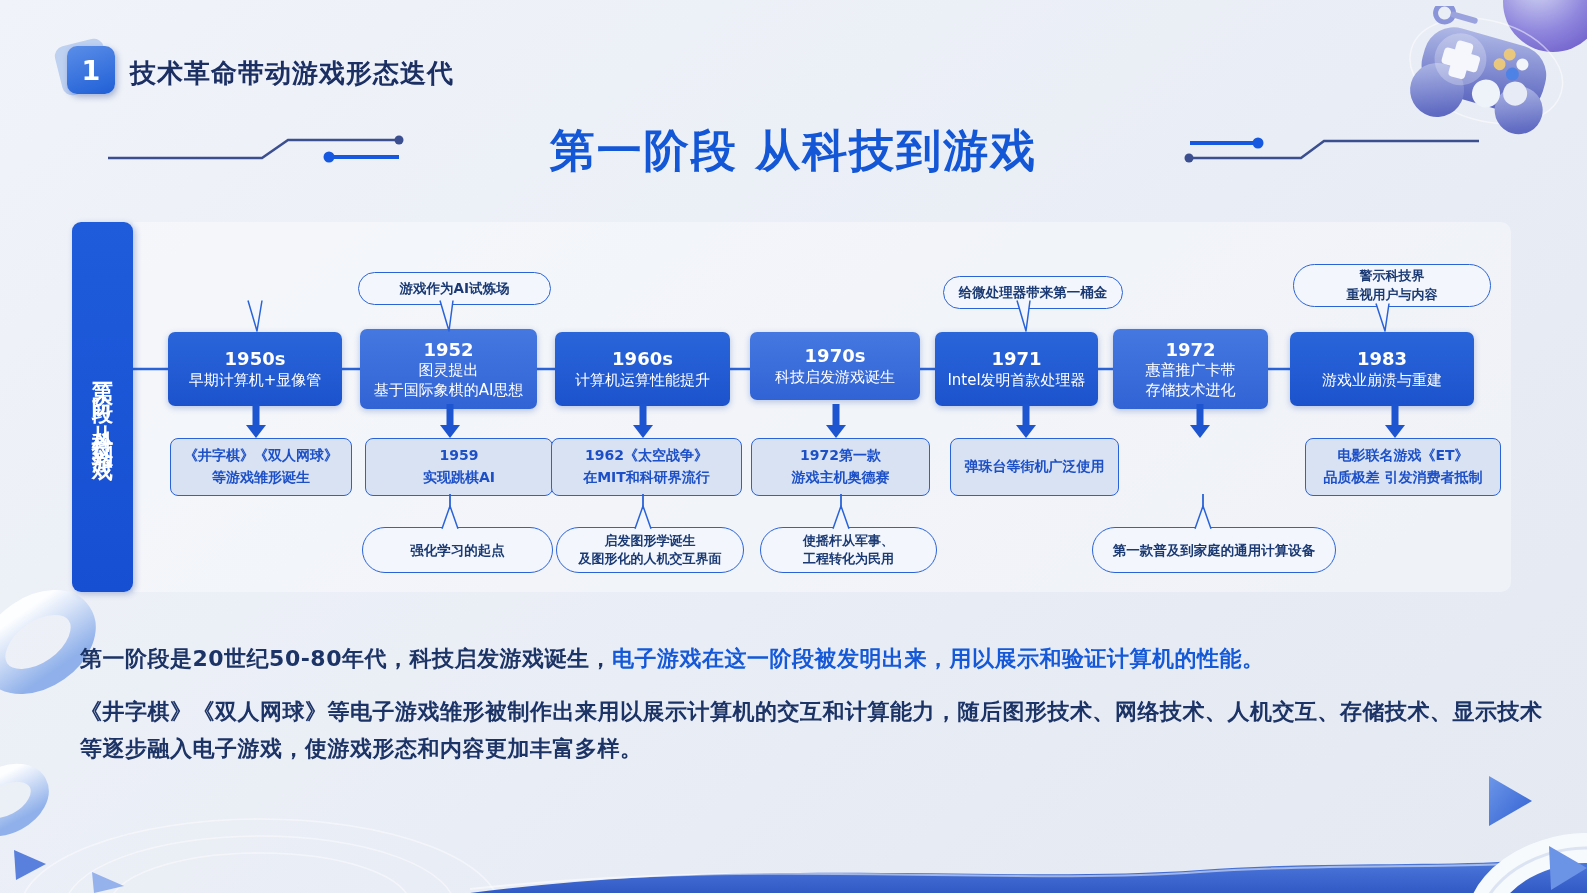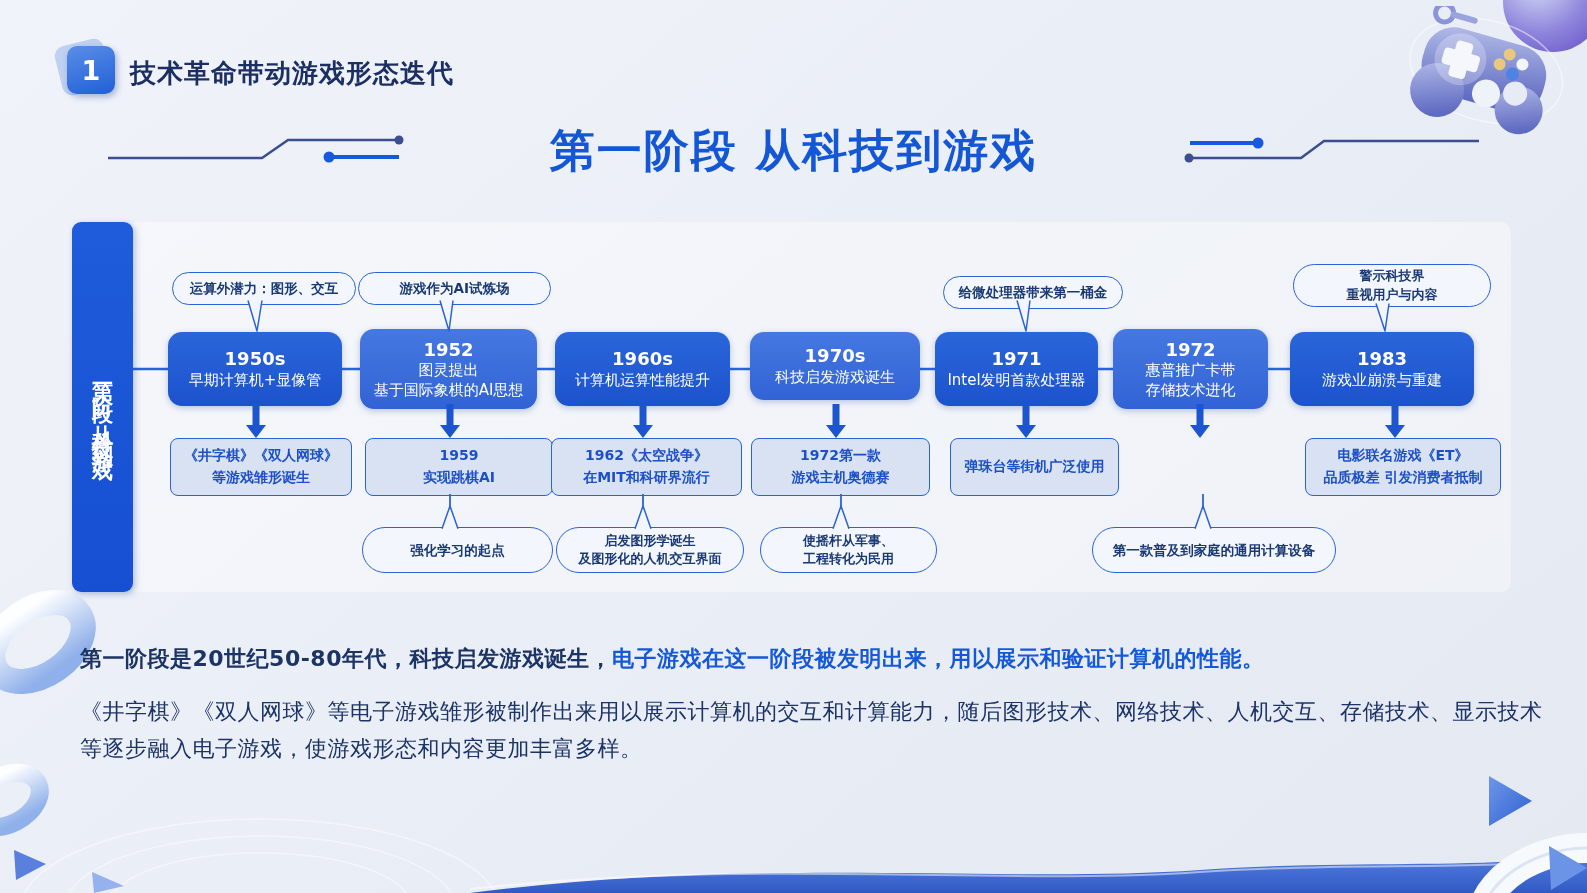--- a/index.html
+++ b/index.html
@@ -22,40 +22,40 @@
     color:#1457d6;letter-spacing:2px;z-index:2;}
 
   
   .panel{position:absolute;left:133px;top:222px;width:1378px;height:370px;
     background:rgba(255,255,255,.38);border-radius:0 10px 10px 0;z-index:1;}
   .sidebar{position:absolute;left:72px;top:222px;width:61px;height:370px;border-radius:9px;
     background:linear-gradient(180deg,#1e5cdb,#174fd2);z-index:3;
     display:flex;align-items:center;justify-content:center;box-shadow:2px 2px 6px rgba(20,60,150,.3);}
   .sidebar span{writing-mode:vertical-rl;color:#fff;font-size:21px;font-weight:600;letter-spacing:7px;}
 
-  .ebox{position:absolute;border-radius:14px;color:#fff;display:flex;flex-direction:column;
+  .ebox{position:absolute;border-radius:7px;color:#fff;display:flex;flex-direction:column;
     align-items:center;justify-content:center;z-index:3;box-shadow:0 2px 6px rgba(25,70,165,.28);}
   .ebox.dark{background:linear-gradient(180deg,#2a65da,#1c53cd);}
   .ebox.light{background:linear-gradient(180deg,#4678e1,#3163d5);}
   .ey{font-size:18px;font-weight:700;line-height:1.3;}
   .ed{font-size:15px;font-weight:500;line-height:1.32;white-space:pre-line;text-align:center;}
 
   .sbox{position:absolute;background:#d8e2f3;border:1.6px solid #2a63d8;border-radius:8px;
     color:#1d50c6;font-size:14px;font-weight:600;line-height:1.55;padding:0 4px;
     display:flex;align-items:center;justify-content:center;text-align:center;white-space:pre-line;z-index:3;}
 
   .bub{position:absolute;background:#f3f7fd;border:1.5px solid #2a63d8;border-radius:40px;
     color:#1b3a74;font-size:13.5px;font-weight:600;line-height:1.4;padding:0 6px;
     display:flex;align-items:center;justify-content:center;text-align:center;white-space:pre-line;z-index:3;}
   .bub.small{font-size:13px;}
 
   
   .p1{position:absolute;left:80px;top:636px;font-size:22px;font-weight:600;color:#1c3366;z-index:2;letter-spacing:.5px;margin-top:8px;}
   .p1 .hl{color:#1559d8;font-weight:700;}
-  .p2{position:absolute;left:80px;top:693px;width:1465px;font-size:22px;font-weight:400;color:#1c3366;
+  .p2{position:absolute;left:80px;top:693px;width:1465px;font-size:22px;font-weight:700;color:#1c3366;
     line-height:1.7;z-index:2;letter-spacing:.5px;}
 </style>
 </head>
 <body>
 
 <div class="canvas">
 
   <svg class="abs" style="left:0;top:0;z-index:0" width="1587" height="893" viewBox="0 0 1587 893">
     <defs>
       <linearGradient id="gT" x1="0" y1="0" x2="0" y2="1">
@@ -183,21 +183,20 @@
   <div class="ebox light" style="left:1113px;top:329px;width:155px;height:80px">
     <div class="ey">1972</div>
     <div class="ed">惠普推广卡带
 存储技术进化</div>
   </div>
   <div class="ebox dark" style="left:1290px;top:332px;width:184px;height:74px">
     <div class="ey">1983</div>
     <div class="ed">游戏业崩溃与重建</div>
   </div>
 
-  <div class="bub" style="left:172px;top:272px;width:170px;height:31px">运算外潜力：图形、交互</div>
   <div class="bub" style="left:358px;top:272px;width:179px;height:31px">游戏作为AI试炼场</div>
   <div class="bub" style="left:943px;top:276px;width:166px;height:31px">给微处理器带来第一桶金</div>
   <div class="bub small" style="left:1293px;top:264px;width:184px;height:41px">警示科技界
 重视用户与内容</div>
 
   <div class="sbox" style="left:170px;top:438px;width:172px;height:56px">《井字棋》《双人网球》
 等游戏雏形诞生</div>
   <div class="sbox" style="left:365px;top:438px;width:178px;height:56px">1959
 实现跳棋AI</div>
   <div class="sbox" style="left:551px;top:438px;width:181px;height:56px">1962《太空战争》

